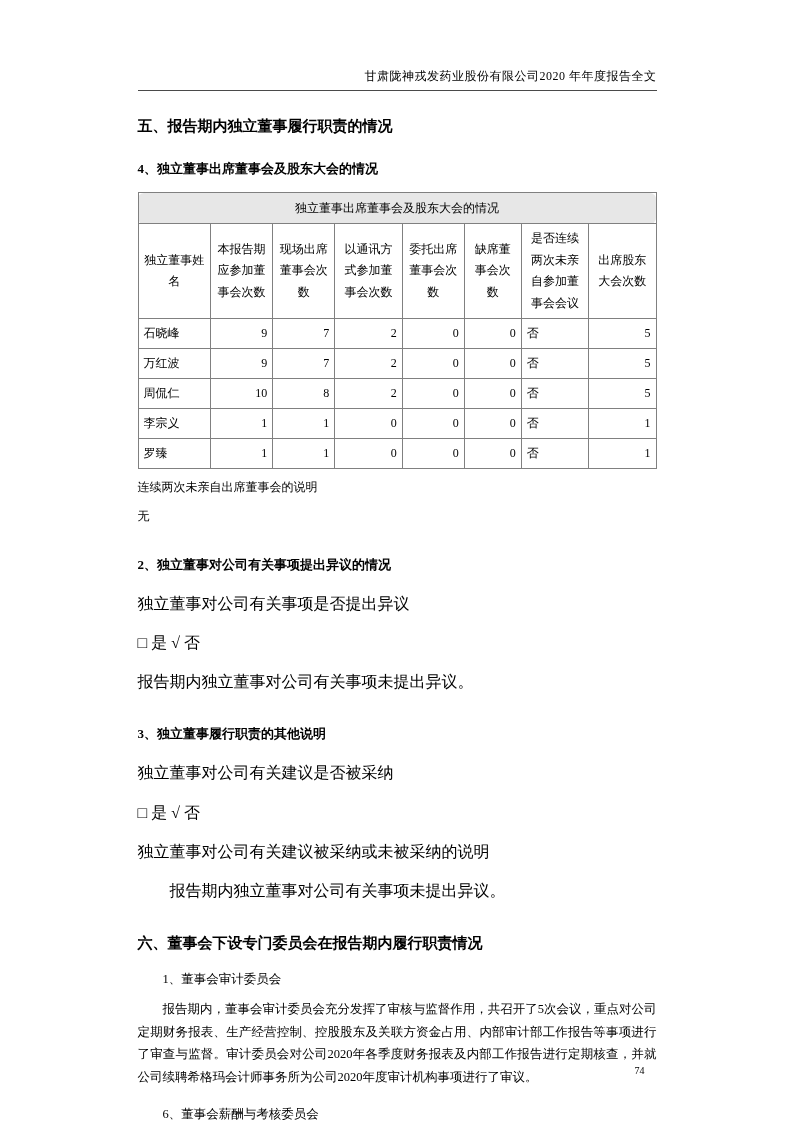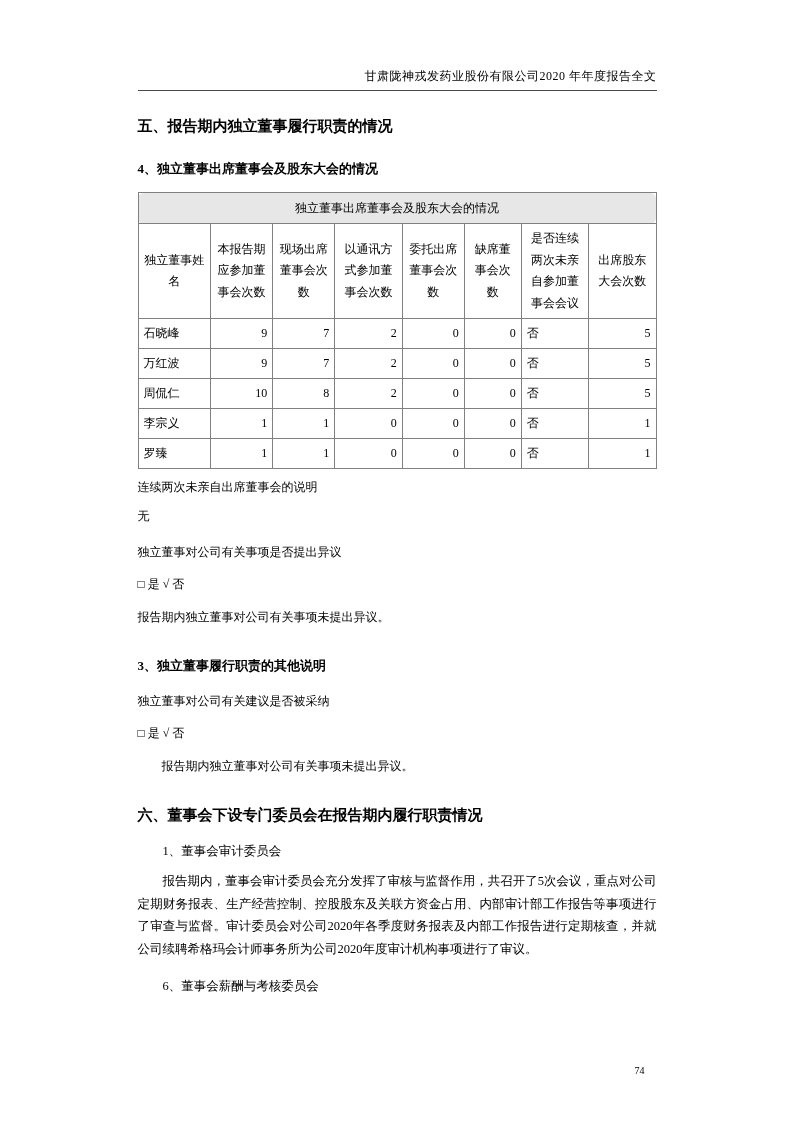--- a/index.html
+++ b/index.html
@@ -65,21 +65,21 @@
   table.dir-table td { height: 21px; }
   td.al { text-align: left; }
   td.ar { text-align: right; }
   
   .note-line {
     font-size: 12px;
     margin-top: 9px;
     line-height: 1.6;
   }
   .body-line {
-    font-size: 12px;
+    font-size: 16px;
     margin-top: 12px;
     line-height: 1.7;
   }
   .indent { text-indent: 2em; }
   .sub-item {
     font-size: 12.5px;
     margin-top: 18px;
     text-indent: 2em;
   }
   .para {
@@ -185,27 +185,29 @@
         <td class="ar">0</td>
         <td class="al">否</td>
         <td class="ar">1</td>
       </tr>
     </tbody>
   </table>
 
   <div class="note-line">连续两次未亲自出席董事会的说明</div>
   <div class="note-line">无</div>
 
+  <div class="item-heading gap-lg">2、独立董事对公司有关事项提出异议的情况</div>
   <div class="body-line" style="margin-top:16px;">独立董事对公司有关事项是否提出异议</div>
   <div class="body-line">□ 是 √ 否</div>
   <div class="body-line">报告期内独立董事对公司有关事项未提出异议。</div>
 
   <div class="item-heading gap-lg">3、独立董事履行职责的其他说明</div>
   <div class="body-line" style="margin-top:16px;">独立董事对公司有关建议是否被采纳</div>
   <div class="body-line">□ 是 √ 否</div>
+  <div class="body-line">独立董事对公司有关建议被采纳或未被采纳的说明</div>
   <div class="body-line indent">报告期内独立董事对公司有关事项未提出异议。</div>
 
   <div class="sec-heading gap-lg">六、董事会下设专门委员会在报告期内履行职责情况</div>
 
   <div class="sub-item">1、董事会审计委员会</div>
   <div class="para">报告期内，董事会审计委员会充分发挥了审核与监督作用，共召开了5次会议，重点对公司定期财务报表、生产经营控制、控股股东及关联方资金占用、内部审计部工作报告等事项进行了审查与监督。审计委员会对公司2020年各季度财务报表及内部工作报告进行定期核查，并就公司续聘希格玛会计师事务所为公司2020年度审计机构事项进行了审议。</div>
 
   <div class="sub-item">6、董事会薪酬与考核委员会</div>
 
   <div class="page-number">74</div>

